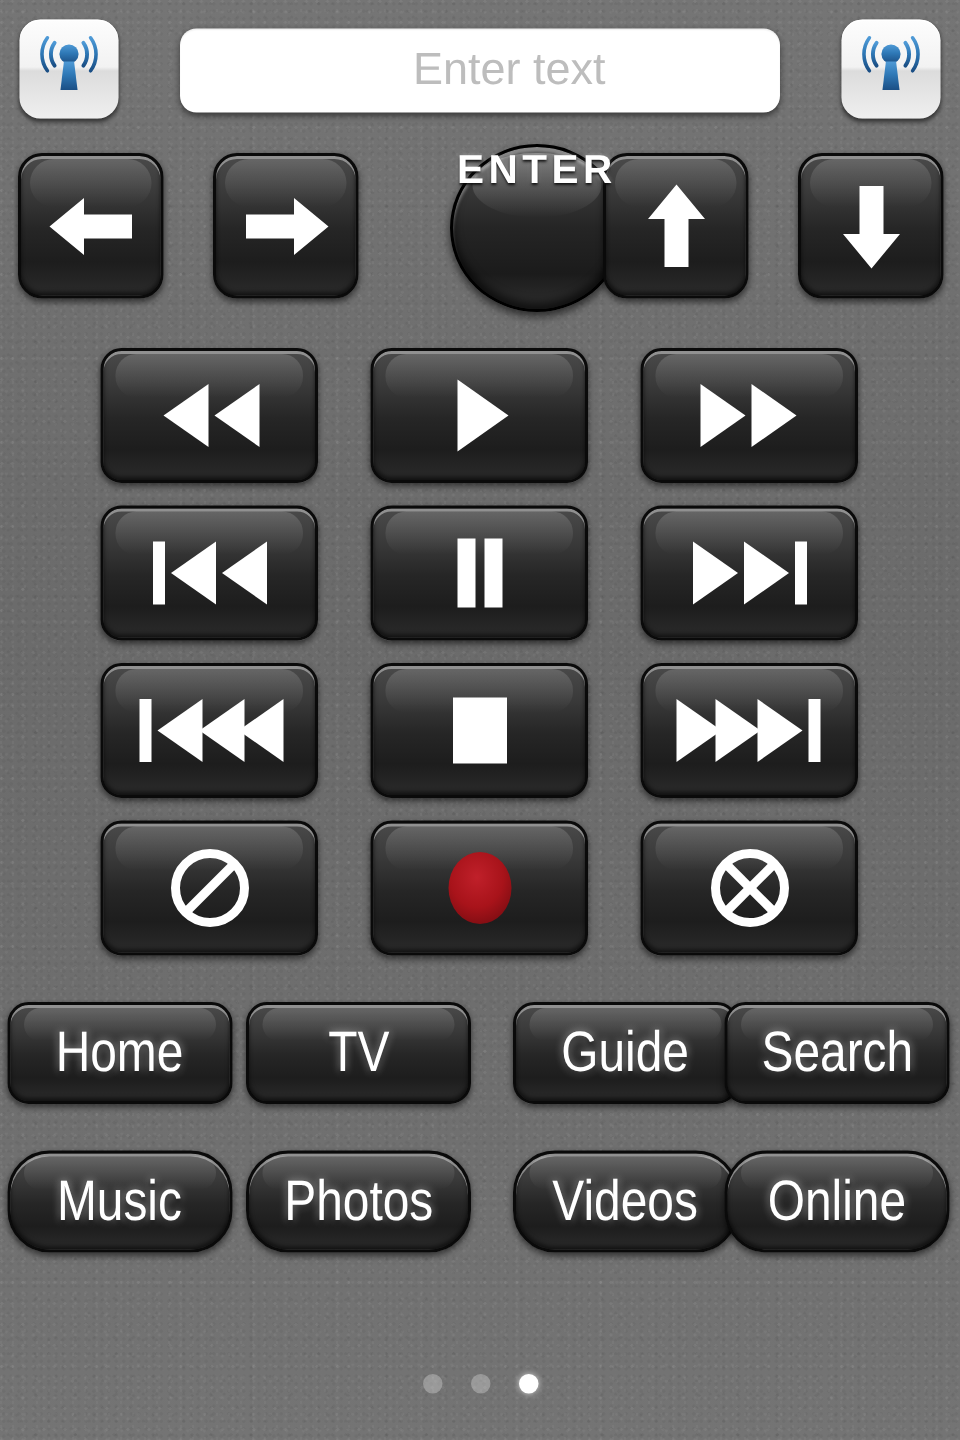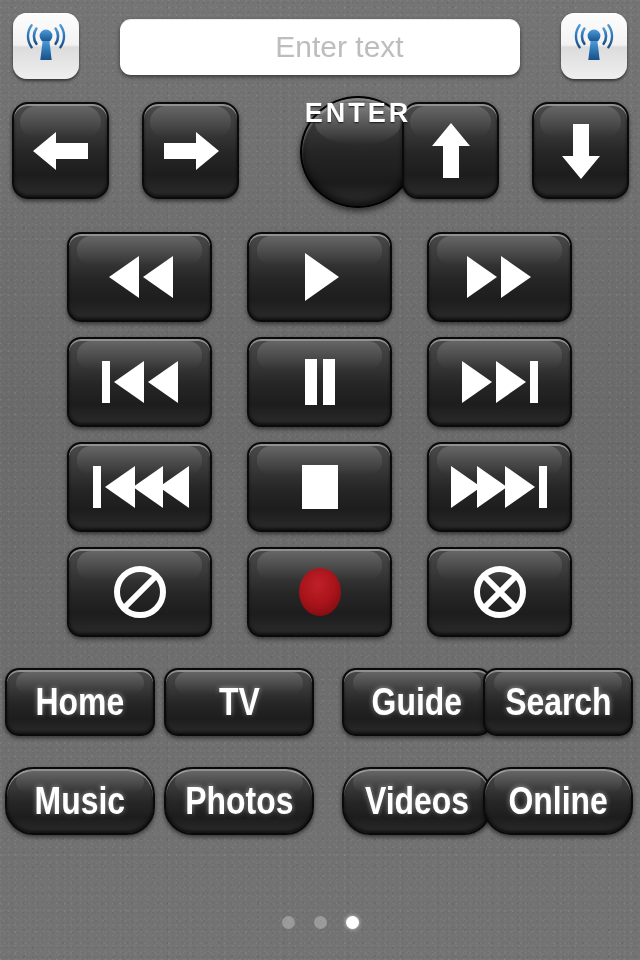--- a/index.html
+++ b/index.html
@@ -107,21 +107,21 @@
   .t-col-0 { left:67px;  }
   .t-col-1 { left:247px; }
   .t-col-2 { left:427px; }
   .t-row-0 { top:0;   }
   .t-row-1 { top:105px; }
   .t-row-2 { top:210px; }
   .t-row-3 { top:315px; }
 
   
   #menu { position:absolute; left:0; top:668px; width:640px; }
-  .m-btn { width:150px; height:68px; border-radius:14px;font-weight:bold; }
+  .m-btn { width:150px; height:68px; border-radius:14px; }
   .m-col-0 { left:5px;   }
   .m-col-1 { left:164px;text-align:center; }
   .m-col-2 { left:342px; }
   .m-col-3 { left:483px;align-items:center; }
   .m-row-0 { top:0;   }
   .m-row-1 { top:99px;border-radius:28px; }
   .m-label {
     position:relative; z-index:2;
     color:#ffffff; font-size:38px;
     transform:scaleX(0.84);

